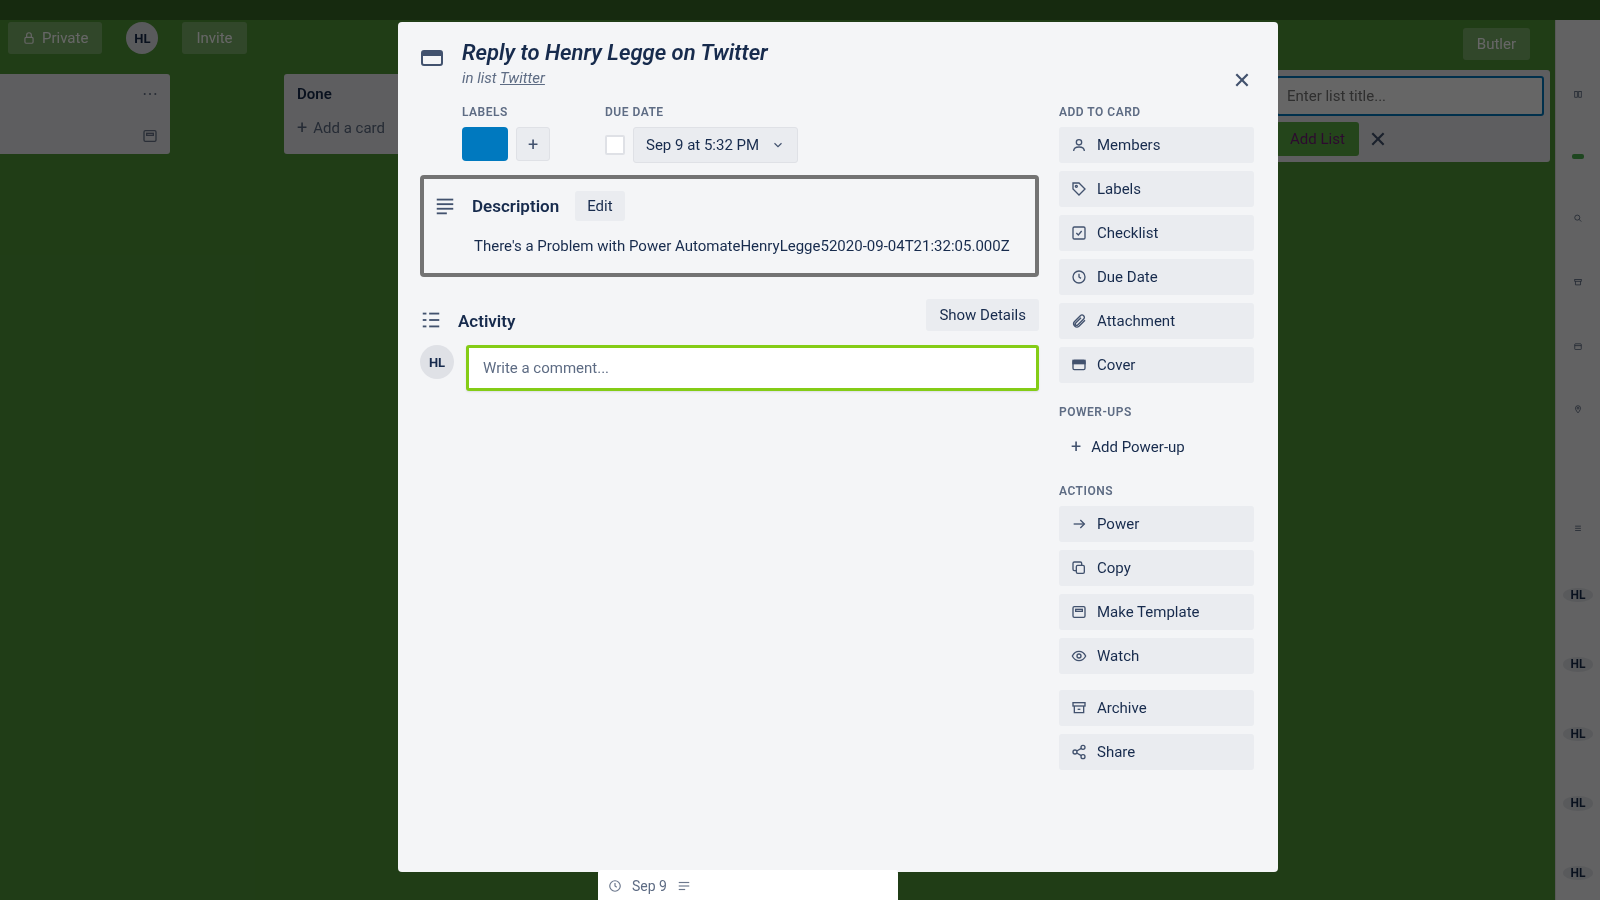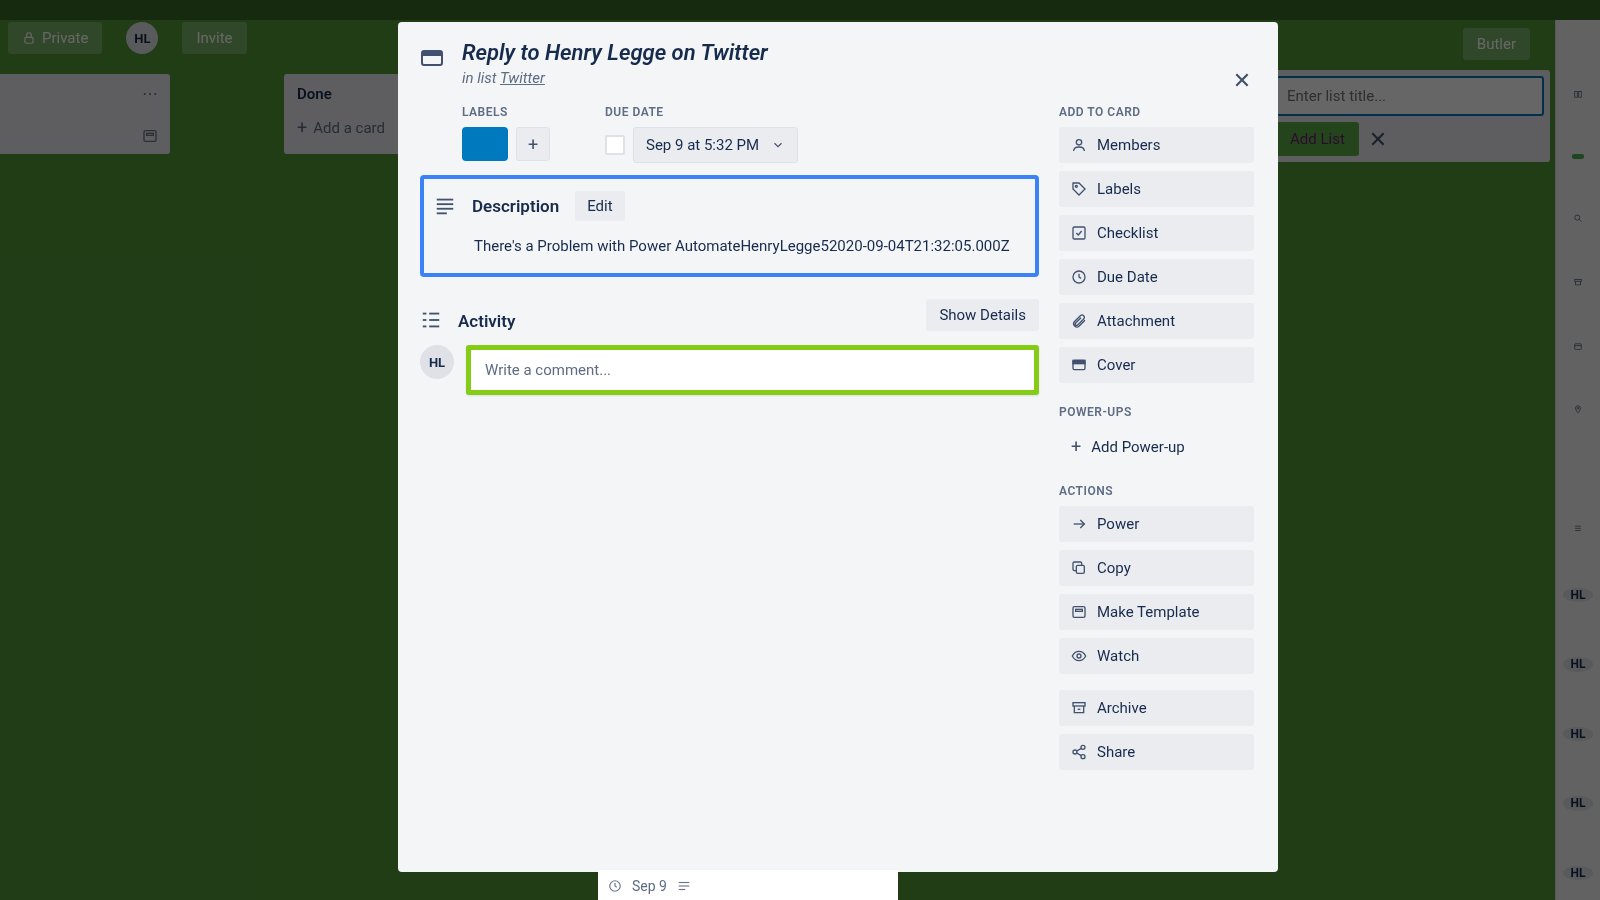--- a/index.html
+++ b/index.html
@@ -35,31 +35,31 @@
 .main-cols { display:flex; gap:20px; margin-top:18px;}
 .main-left { flex:1;}
 .main-right { width:195px;}
 .meta-row { display:flex; gap:55px; margin-bottom:12px; padding-left:42px;}
 .meta-label { font-size:12px; font-weight:600; letter-spacing:0.5px; color:#5e6c84; margin-bottom:8px;}
 .labels-row, .due-row { display:flex; align-items:center; gap:8px;}
 .color-label { width:46px; height:34px; background:#0079bf; border-radius:4px;}
 .add-label-btn { width:34px; height:34px; background:#eaecf0; border-radius:3px; display:flex; align-items:center; justify-content:center; color:#42526e; font-size:18px; border:1px solid #dfe1e6;}
 .due-check { width:20px; height:20px; border:2px solid #dfe1e6; background:#fff; border-radius:2px;}
 .due-btn { background:#eaecf0; border-radius:3px; padding:8px 12px; font-size:15px; color:#172b4d; display:flex; align-items:center; gap:12px; border:1px solid #dfe1e6;}
-.desc-block { border:4px solid #3b82f6; border-radius:4px; padding:12px 14px 18px 10px; margin-bottom:22px;}
+.desc-block { border:4px solid #737373; border-radius:4px; padding:12px 14px 18px 10px; margin-bottom:22px;}
 .desc-header { display:flex; align-items:center; gap:16px; margin-bottom:16px;}
 .sec-icon { color:#42526e;}
 .sec-title { font-size:17px; font-weight:600; color:#172b4d;}
 .edit-btn { background:#eaecf0; border-radius:3px; padding:6px 12px; font-size:15px; color:#172b4d;}
 .desc-text { font-size:15px; color:#172b4d; padding-left:40px; position:relative;}
 .activity-header { display:flex; align-items:flex-end; gap:16px; margin-bottom:14px;}
 .show-details { margin-left:auto; background:#eaecf0; border-radius:3px; padding:7px 13px; font-size:15px; color:#172b4d;}
 .comment-row { display:flex; gap:12px; align-items:flex-start; padding-left:0px;}
 .comment-avatar { width:34px; height:34px; border-radius:50%; background:#dfe1e6; color:#172b4d; display:flex; align-items:center; justify-content:center; font-size:13px; font-weight:700;}
-.comment-input { flex:1; background:#fff; border:5px solid #84cc16; border-radius:3px; padding:11px 14px; font-size:15px; color:#5e6c84; box-shadow: 0 1px 2px rgba(9,30,66,0.1);}
+.comment-input { flex:1; background:#fff; border:3px solid #84cc16; border-radius:3px; padding:11px 14px; font-size:15px; color:#5e6c84; box-shadow: 0 1px 2px rgba(9,30,66,0.1);}
 .side-title { font-size:12px; font-weight:600; letter-spacing:0.5px; color:#5e6c84; margin-bottom:8px; margin-top:0;}
 .side-btn { background:#eaecf0; border-radius:3px; padding:9px 12px; font-size:15px; color:#172b4d; display:flex; align-items:center; gap:10px; margin-bottom:8px;}
 .side-btn svg, .side-btn .ic { width:16px; height:16px; flex-shrink:0;}
 .plain-row { padding:9px 12px; font-size:15px; color:#172b4d; display:flex; align-items:center; gap:10px; margin-bottom:8px;}
 .bottom-card { position:absolute; left:598px; top:870px; width:300px; background:#fff; border-radius:3px; padding:8px 10px; box-shadow:0 1px 0 rgba(9,30,66,0.25); display:flex; align-items:center; gap:10px; color:#5e6c84; font-size:14px;}
 svg { display:block;}
 </style>
 </head>
 <body>
 

